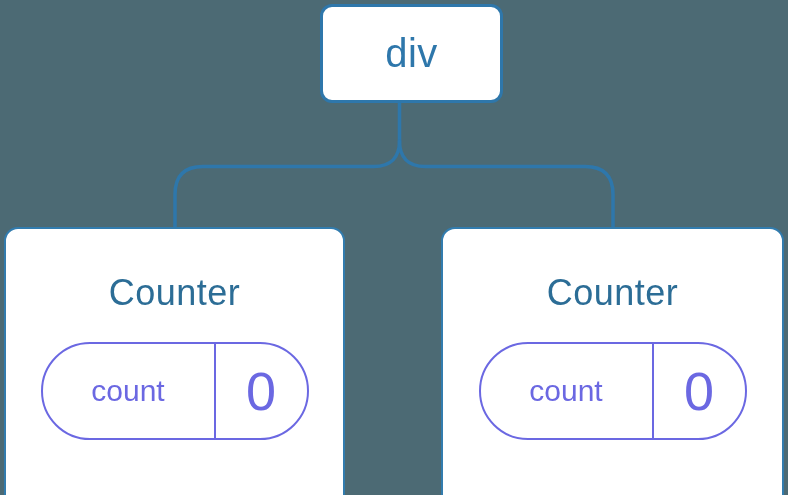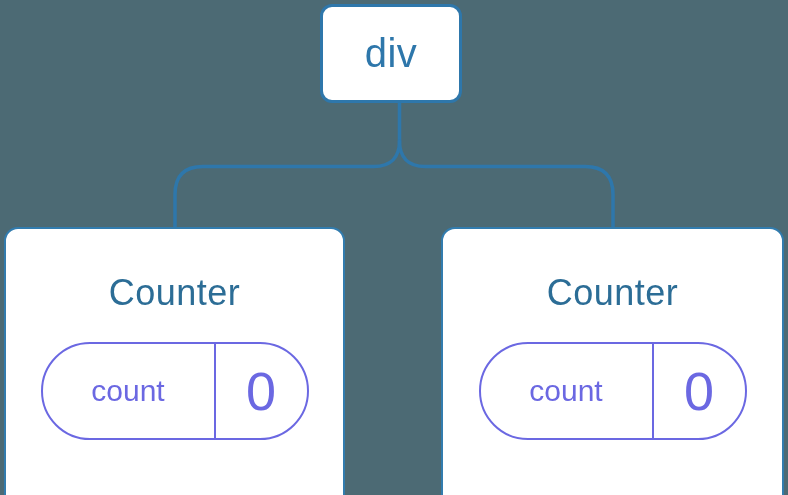--- a/index.html
+++ b/index.html
@@ -27,21 +27,21 @@
   .connector path {
     fill: none;
     stroke: var(--connector-blue, #2e77ab);
     stroke-width: 3.5;
     stroke-linecap: round;
   }
   .root-node {
     position: absolute;
     left: 320px;
     top: 4px;
-    width: 142px;
+    width: 183px;
     height: 99px;
     box-sizing: border-box;
     background: var(--node-fill, #ffffff);
     border: 3.5px solid var(--connector-blue, #2e77ab);
     border-radius: 12px;
     display: flex;
     align-items: center;
     justify-content: center;
   }
   .root-label {

